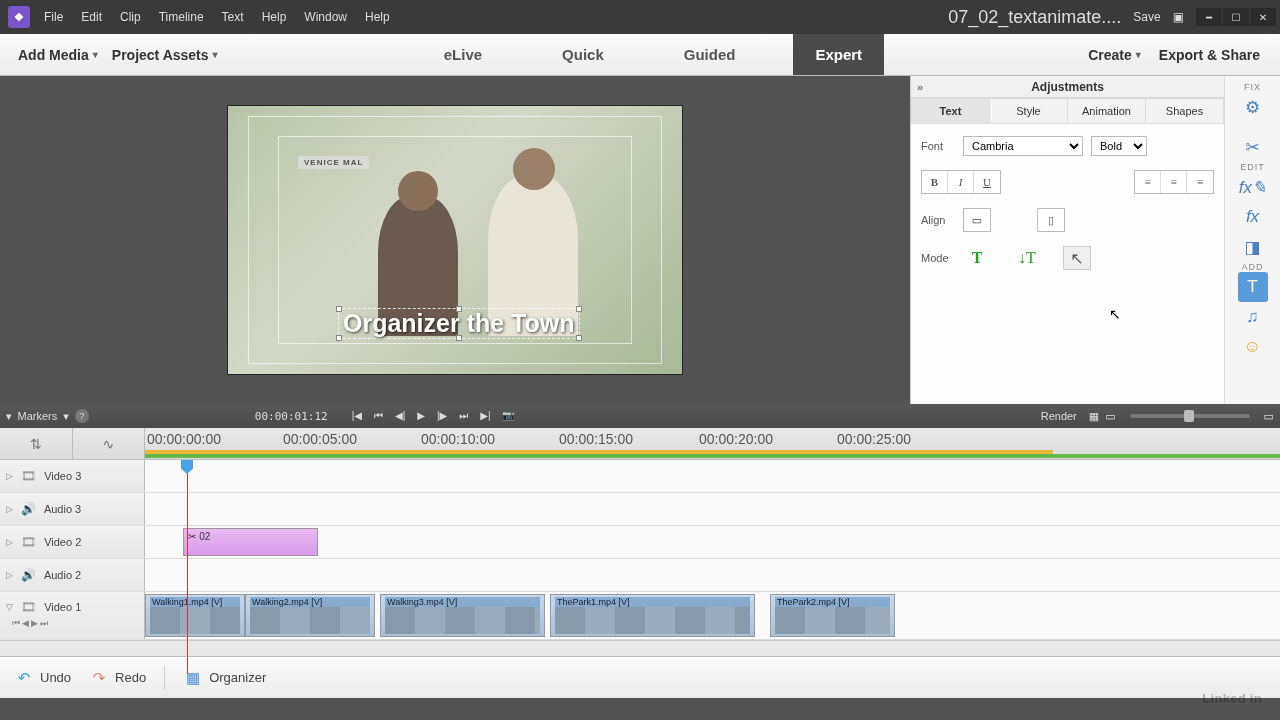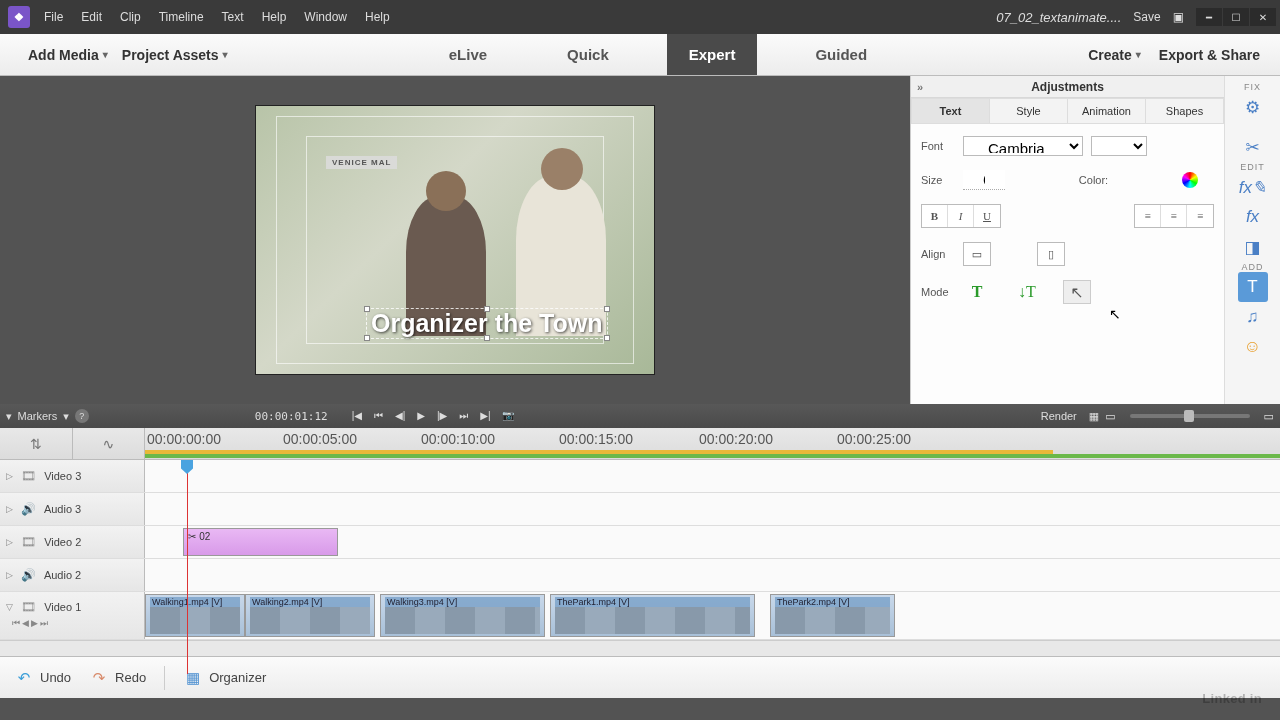--- a/index.html
+++ b/index.html
@@ -4,40 +4,40 @@
 <style>
 * { margin: 0; padding: 0; box-sizing: border-box; font-family: "Segoe UI", Tahoma, sans-serif; }
 body { width: 1280px; height: 720px; background: #535353; overflow: hidden; font-size: 12px; color: #333; }
 
 
 .titlebar { height: 34px; background: #3a3a3a; display: flex; align-items: center; color: #ddd; }
 .app-icon { width: 22px; height: 22px; margin: 0 6px 0 8px; background: #7a55c8; border-radius: 3px; display: flex; align-items: center; justify-content: center; color: white; font-size: 11px; font-weight: bold; }
 .menus { display: flex; gap: 2px; }
 .menus span { padding: 4px 8px; cursor: default; font-size: 12px; }
 .title-right { margin-left: auto; display: flex; align-items: center; gap: 12px; padding-right: 4px; }
-.doc-name { font-style: italic; font-size: 13px; }
+.doc-name { font-size: 18px; }
 .win-btns { display: flex; gap: 1px; }
 .win-btn { width: 26px; height: 18px; background: #2b2b2b; display: flex; align-items: center; justify-content: center; color: #ddd; font-size: 10px; }
 
 
 .toolbar { height: 42px; background: linear-gradient(#fbfbfb,#ececec); border-bottom: 1px solid #bcbcbc; display: flex; align-items: center; }
-.tb-left { display: flex; align-items: center; padding-left: 28px; gap: 14px; }
+.tb-left { display: flex; align-items: center; padding-left: 18px; gap: 14px; }
 .tb-drop { font-size: 14px; font-weight: 600; color: #333; display: flex; align-items: center; gap: 4px; }
 .tb-drop::after { content: "▾"; font-size: 10px; color: #666; }
 .tb-modes { margin: 0 auto; display: flex; height: 100%; gap: 36px; }
 .mode-tab { padding: 0 22px; display: flex; align-items: center; font-size: 15px; font-weight: 600; color: #555; }
 .mode-tab.active { background: #4a4a4a; color: #fff; }
 .tb-right { display: flex; align-items: flex-start; gap: 18px; padding-right: 20px; }
 .tb-btn { font-size: 14px; font-weight: 600; color: #333; display:flex; align-items:center; gap:4px;}
 .tb-btn.drop::after { content:"▾"; font-size:10px; color:#666;}
 
 
 .main { display: flex; height: 328px; }
 .preview-area { flex: 1; background: #535353; display: flex; align-items: center; justify-content: center; position: relative; }
-.preview { width: 400px; height: 270px; background: linear-gradient(135deg,#b8c4a8,#d4d8c8 40%,#a8b898); position: relative; border: 1px solid #222; }
+.preview { width: 456px; height: 270px; background: linear-gradient(135deg,#b8c4a8,#d4d8c8 40%,#a8b898); position: relative; border: 1px solid #222; }
 .safe-outer { position: absolute; left: 20px; right: 20px; top: 10px; bottom: 10px; border: 1px solid rgba(255,255,255,.6); }
 .safe-inner { position: absolute; left: 50px; right: 50px; top: 30px; bottom: 30px; border: 1px solid rgba(255,255,255,.6); }
 .people { position:absolute; left:150px; top:70px; width:200px; height:160px; }
 .person1 { position:absolute; left:0; top:20px; width:80px; height:140px; background:#6a5a50; border-radius:40% 40% 0 0; }
 .person1::before { content:""; position:absolute; left:20px; top:-25px; width:40px; height:40px; background:#8a7058; border-radius:50%; }
 .person2 { position:absolute; left:110px; top:0; width:90px; height:160px; background:#e8e4d8; border-radius:40% 40% 0 0; }
 .person2::before { content:""; position:absolute; left:25px; top:-28px; width:42px; height:42px; background:#9a8068; border-radius:50%; }
 .venice-sign { position:absolute; left:70px; top:50px; background:rgba(220,220,220,.85); padding:2px 6px; font-size:8px; font-weight:bold; letter-spacing:1px; color:#555;}
 .title-text { position: absolute; left: 110px; bottom: 35px; font-family: Cambria, Georgia, serif; font-size: 25px; font-weight: bold; color: #fff; text-shadow: 1px 1px 3px rgba(0,0,0,.7); border: 1px dashed rgba(255,255,255,.8); padding: 0 4px; }
 .title-text .hnd { position:absolute; width:6px; height:6px; background:#fff; border:1px solid #888;}
@@ -48,21 +48,21 @@
 .adj-panel { flex: 1; background: #fdfdfd; border-left: 1px solid #ccc; display:flex; flex-direction:column; }
 .adj-header { height: 22px; display: flex; align-items: center; justify-content: center; background: #f0f0f0; border-bottom: 1px solid #d8d8d8; font-size: 12px; font-weight: 600; position:relative;}
 .adj-header .collapse { position:absolute; left:6px; font-size:11px; color:#777;}
 .adj-tabs { display: flex; height: 26px; }
 .adj-tab { flex: 1; display: flex; align-items: center; justify-content: center; font-size: 11px; background: #f3f3f3; border: 1px solid #ddd; border-left:none; }
 .adj-tab:first-child{border-left:1px solid #ddd;}
 .adj-tab.active { background: #e4e4e4; font-weight:600; }
 .adj-body { padding: 12px 10px; display:flex; flex-direction:column; gap:14px; font-size:11px; color:#555; overflow:auto;}
 .row { display:flex; align-items:center; gap:8px; }
 .row label { width:34px; }
-select, input[type=text] { border:1px solid #bbb; background:#fff; font-size:15px; padding:2px 20px; height:20px; }
+select, input[type=text] { border:1px solid #bbb; background:#fff; font-size:11px; padding:2px 4px; height:20px; }
 .font-sel { width:120px; } .weight-sel { width:56px; }
 .btngrp { display:inline-flex; border:1px solid #bbb; }
 .btngrp span { width:26px; height:22px; display:flex; align-items:center; justify-content:center; border-right:1px solid #ddd; background:#fff; font-family: Georgia,serif;}
 .btngrp span:last-child{border-right:none;}
 .mode-icons span { width:28px; height:24px; display:flex; align-items:center; justify-content:center; margin-right:14px; font-family:Georgia,serif; font-size:16px;}
 .color-swatch { width:16px; height:16px; border-radius:50%; background: conic-gradient(red,yellow,lime,cyan,blue,magenta,red); margin-left:auto; margin-right:16px;}
 .cursor-ptr { position:absolute; left:1109px; top:306px; font-size:14px; color:#000; pointer-events:none;}
 
 
 .side-strip { width: 56px; background: #f5f5f5; border-left:1px solid #ddd; display:flex; flex-direction:column; align-items:center; padding-top:6px; }
@@ -140,22 +140,22 @@
 </div>
 
 <div class="toolbar">
   <div class="tb-left">
     <div class="tb-drop">Add Media</div>
     <div class="tb-drop">Project Assets</div>
   </div>
   <div class="tb-modes">
     <div class="mode-tab">eLive</div>
     <div class="mode-tab">Quick</div>
+    <div class="mode-tab">Guided</div>
     <div class="mode-tab active">Expert</div>
-    <div class="mode-tab">Guided</div>
   </div>
   <div class="tb-right">
     <div class="tb-btn drop">Create</div>
     <div class="tb-btn">Export &amp; Share</div>
   </div>
 </div>
 
 <div class="main">
   <div class="preview-area">
     <div class="preview">
@@ -184,26 +184,20 @@
         <div class="adj-tab active">Text</div>
         <div class="adj-tab">Style</div>
         <div class="adj-tab">Animation</div>
         <div class="adj-tab">Shapes</div>
       </div>
       <div class="adj-body">
         <div class="row">
           <label>Font</label>
           <select class="font-sel"><option>Cambria</option></select>
           <select class="weight-sel"><option>Bold</option></select>
-        </div>
-        <div class="row">
-          <label>Size</label>
-          <input type="text" style="width: 42px; border-top: none; border-right: none; border-left: none; border-image: initial; border-bottom: 1px dotted rgb(170, 170, 170);" value="68">
-          <span style="margin-left:auto">Color:</span>
-          <span class="color-swatch"></span>
         </div>
         <div class="row" style="justify-content:space-between;">
           <div class="btngrp">
             <span style="font-weight:bold">B</span>
             <span style="font-style:italic">I</span>
             <span style="text-decoration:underline">U</span>
           </div>
           <div class="btngrp">
             <span>≡</span>
             <span>≡</span>
@@ -304,21 +298,21 @@
         </div>
       <div class="track-content"></div>
     </div>
     <div class="track">
       <div class="track-head">
           <span class="exp">▷</span>
           <span class="ticon">🎞</span>
           <span>Video 2</span>
         </div>
       <div class="track-content">
-        <div class="clip purple" style="left:38px;width:155px">✂ 02</div>
+        <div class="clip purple" style="left:38px;width:135px">✂ 02</div>
       </div>
     </div>
     <div class="track">
       <div class="track-head">
           <span class="exp">▷</span>
           <span class="ticon">🔊</span>
           <span>Audio 2</span>
         </div>
       <div class="track-content"></div>
     </div>

